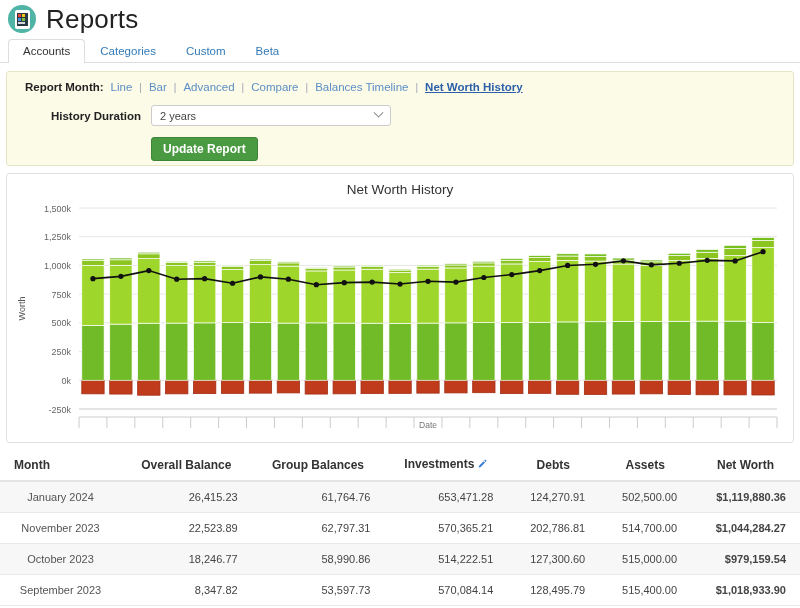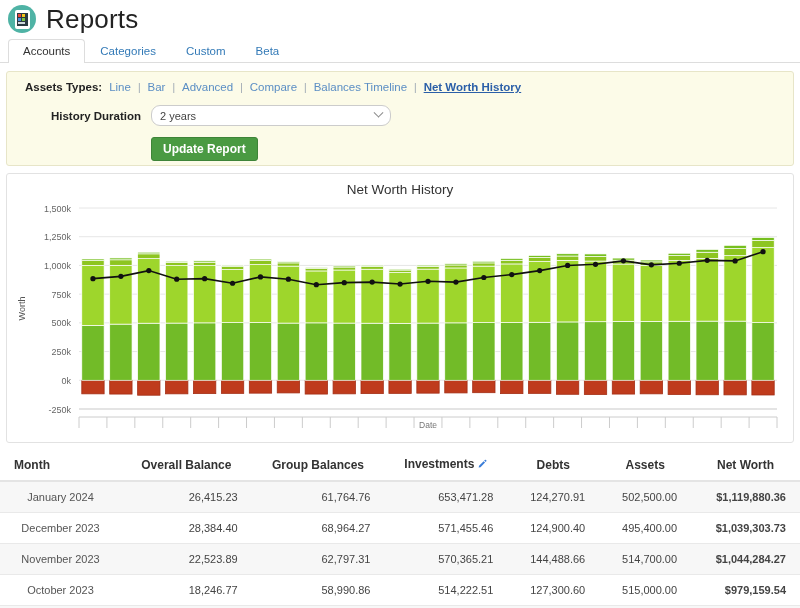--- a/index.html
+++ b/index.html
@@ -125,21 +125,21 @@
     text-align: right;
     font-size: 11.5px;
     font-weight: bold;
     color: #222;
   }
   .select-box {
     width: 240px;
     height: 21px;
     background: #fff;
     border: 1px solid #ccc;
-    border-radius: 9px;
+    border-radius: 3px;
     font-size: 11px;
     color: #444;
     padding: 0 8px;
     display: flex;
     align-items: center;
     justify-content: space-between;
     cursor: pointer;
   }
   .chev {
     width: 7px; height: 7px;
@@ -235,21 +235,21 @@
 
 <div class="tabs">
   <div class="tab active">Accounts</div>
   <div class="tab">Categories</div>
   <div class="tab">Custom</div>
   <div class="tab">Beta</div>
 </div>
 
 <div class="filter-panel">
   <div class="report-types">
-    <span class="rt-label">Assets Types:</span>
+    <span class="rt-label">Report Month:</span>
     <a>Line</a>
     <span class="sep">|</span>
     <a>Bar</a>
     <span class="sep">|</span>
     <a>Advanced</a>
     <span class="sep">|</span>
     <a>Compare</a>
     <span class="sep">|</span>
     <a>Balances Timeline</a>
     <span class="sep">|</span>
@@ -493,34 +493,25 @@
       <tr>
         <td class="c-month">January 2024</td>
         <td class="num val-green">26,415.23</td>
         <td class="num val-green">61,764.76</td>
         <td class="num val-green">653,471.28</td>
         <td class="num val-red">124,270.91</td>
         <td class="num val-green">502,500.00</td>
         <td class="num val-net">$1,119,880.36</td>
       </tr>
       <tr>
-        <td class="c-month">December 2023</td>
-        <td class="num val-green">28,384.40</td>
-        <td class="num val-green">68,964.27</td>
-        <td class="num val-green">571,455.46</td>
-        <td class="num val-red">124,900.40</td>
-        <td class="num val-green">495,400.00</td>
-        <td class="num val-net">$1,039,303.73</td>
-      </tr>
-      <tr>
         <td class="c-month">November 2023</td>
         <td class="num val-green">22,523.89</td>
         <td class="num val-green">62,797.31</td>
         <td class="num val-green">570,365.21</td>
-        <td class="num val-red">144,488.66</td>
+        <td class="num val-red">202,786.81</td>
         <td class="num val-green">514,700.00</td>
         <td class="num val-net">$1,044,284.27</td>
       </tr>
       <tr>
         <td class="c-month">October 2023</td>
         <td class="num val-green">18,246.77</td>
         <td class="num val-green">58,990.86</td>
         <td class="num val-green">514,222.51</td>
         <td class="num val-red">127,300.60</td>
         <td class="num val-green">515,000.00</td>

